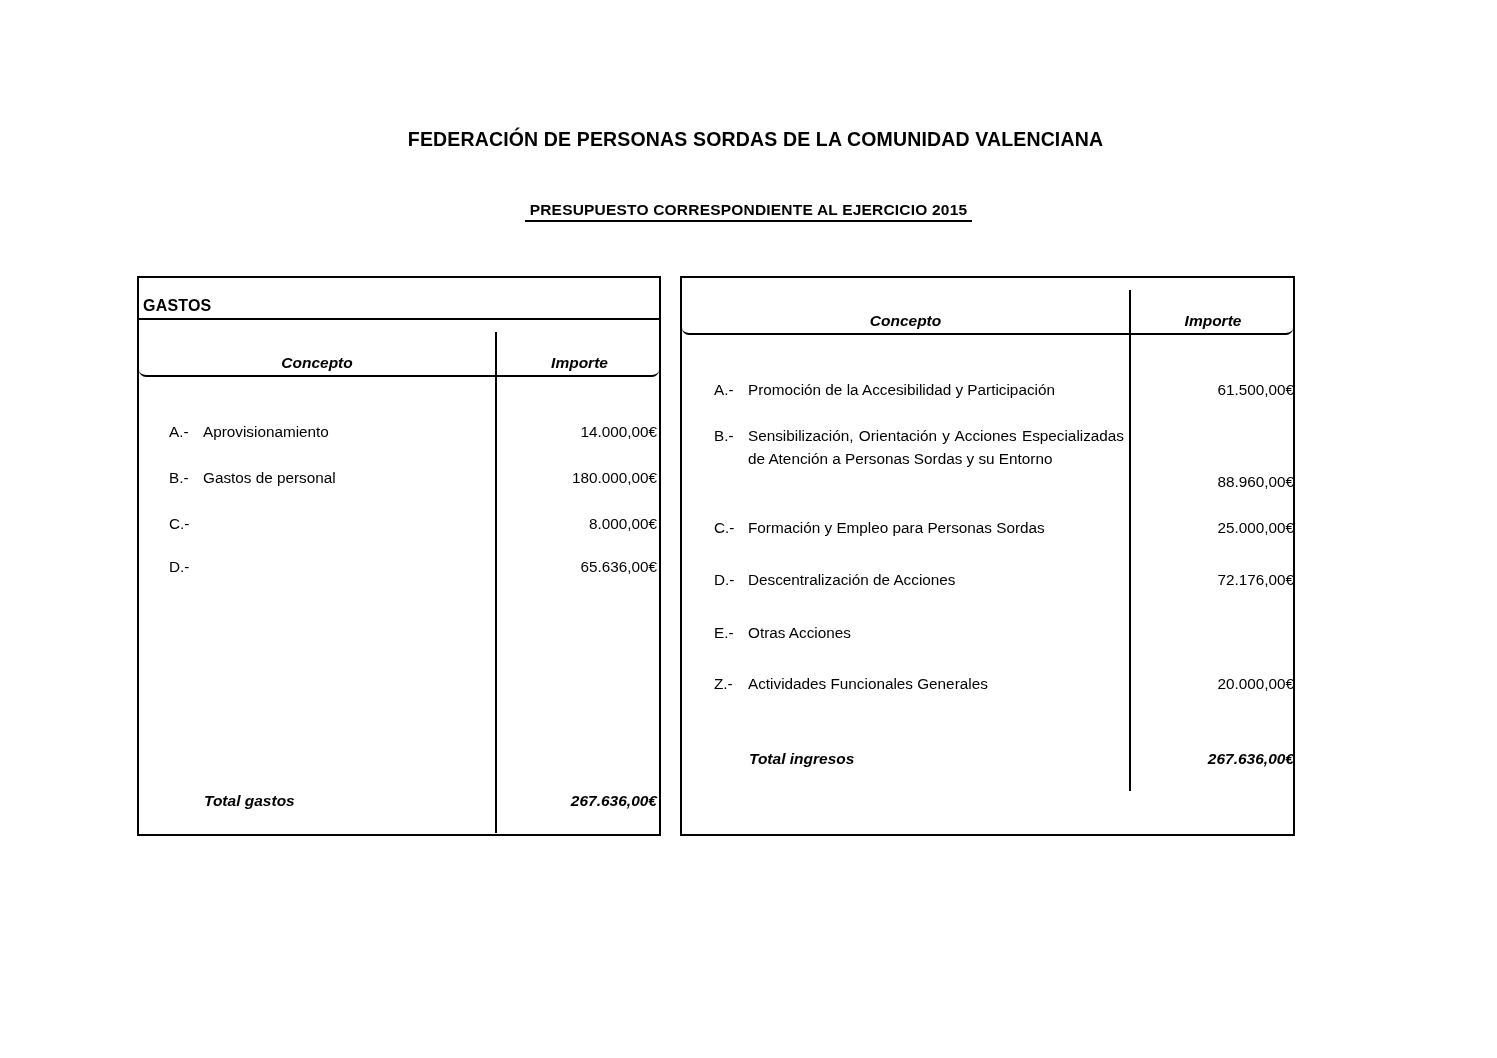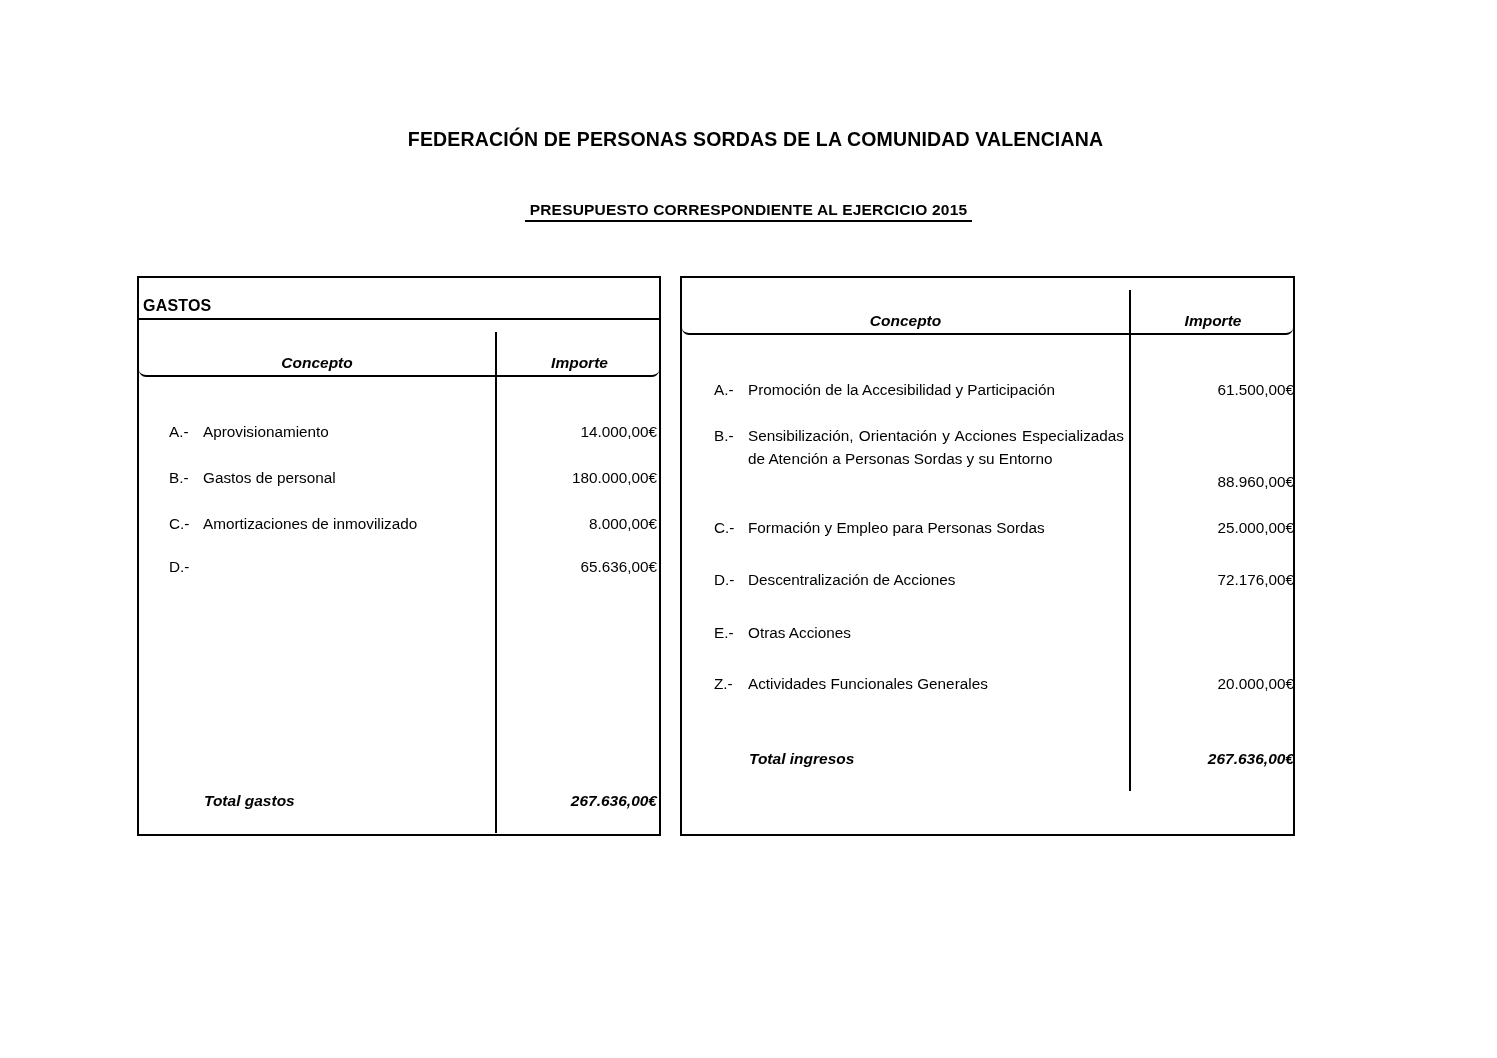--- a/index.html
+++ b/index.html
@@ -255,21 +255,20 @@
             <div class="concept">
               <span class="key">B.-</span>
               <span class="name">Gastos de personal</span>
             </div>
             <div class="amount">180.000,00€</div>
           </div>
 
           <div class="row" style="top:135px">
             <div class="concept">
               <span class="key">C.-</span>
-              <span class="name">Amortizaciones de inmovilizado</span>
             </div>
             <div class="amount">8.000,00€</div>
           </div>
 
           <div class="row" style="top:178px">
             <div class="concept">
               <span class="key">D.-</span>
             </div>
             <div class="amount">65.636,00€</div>
           </div>

